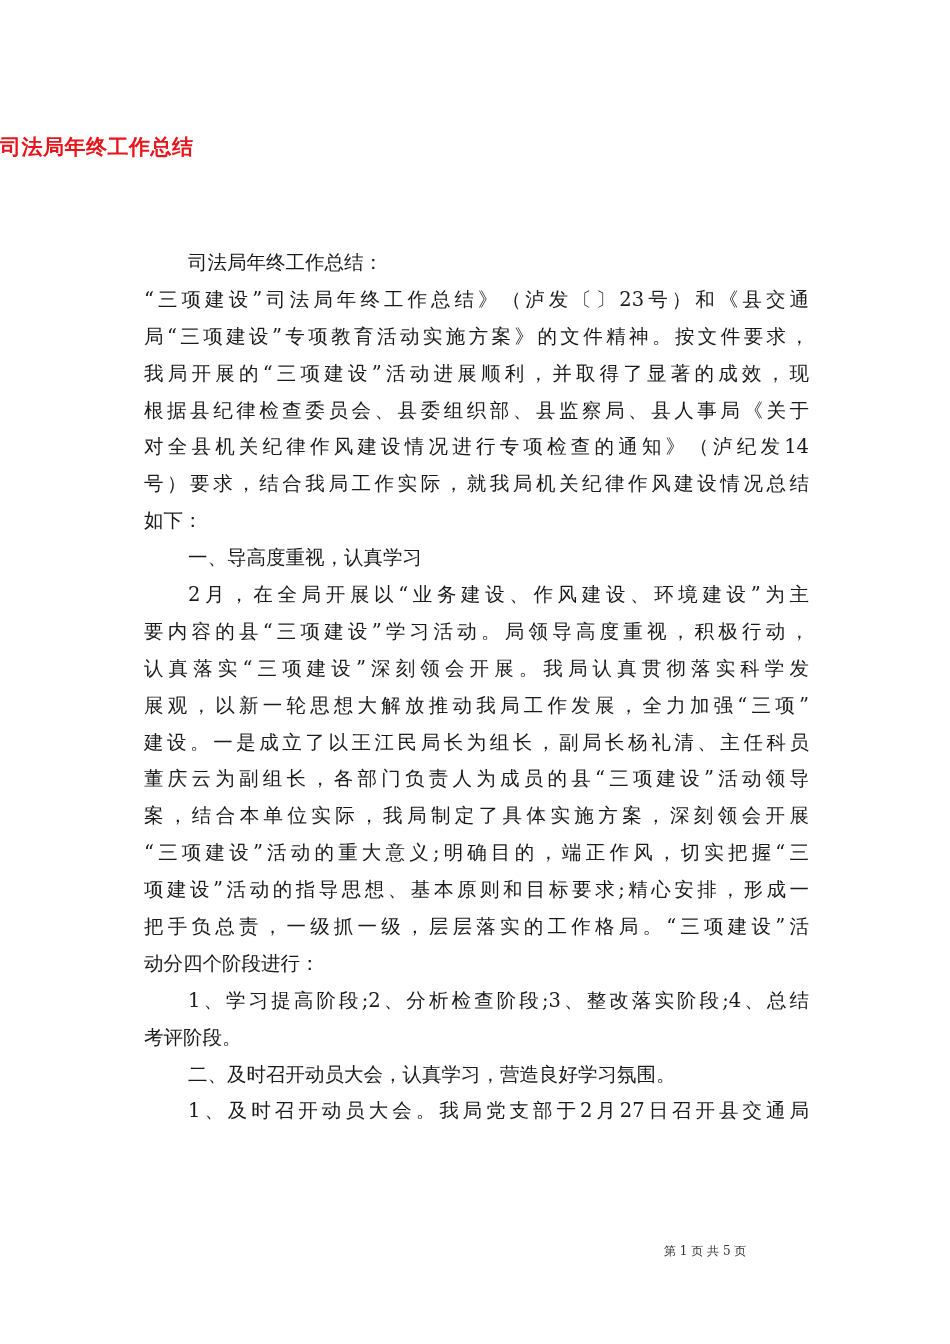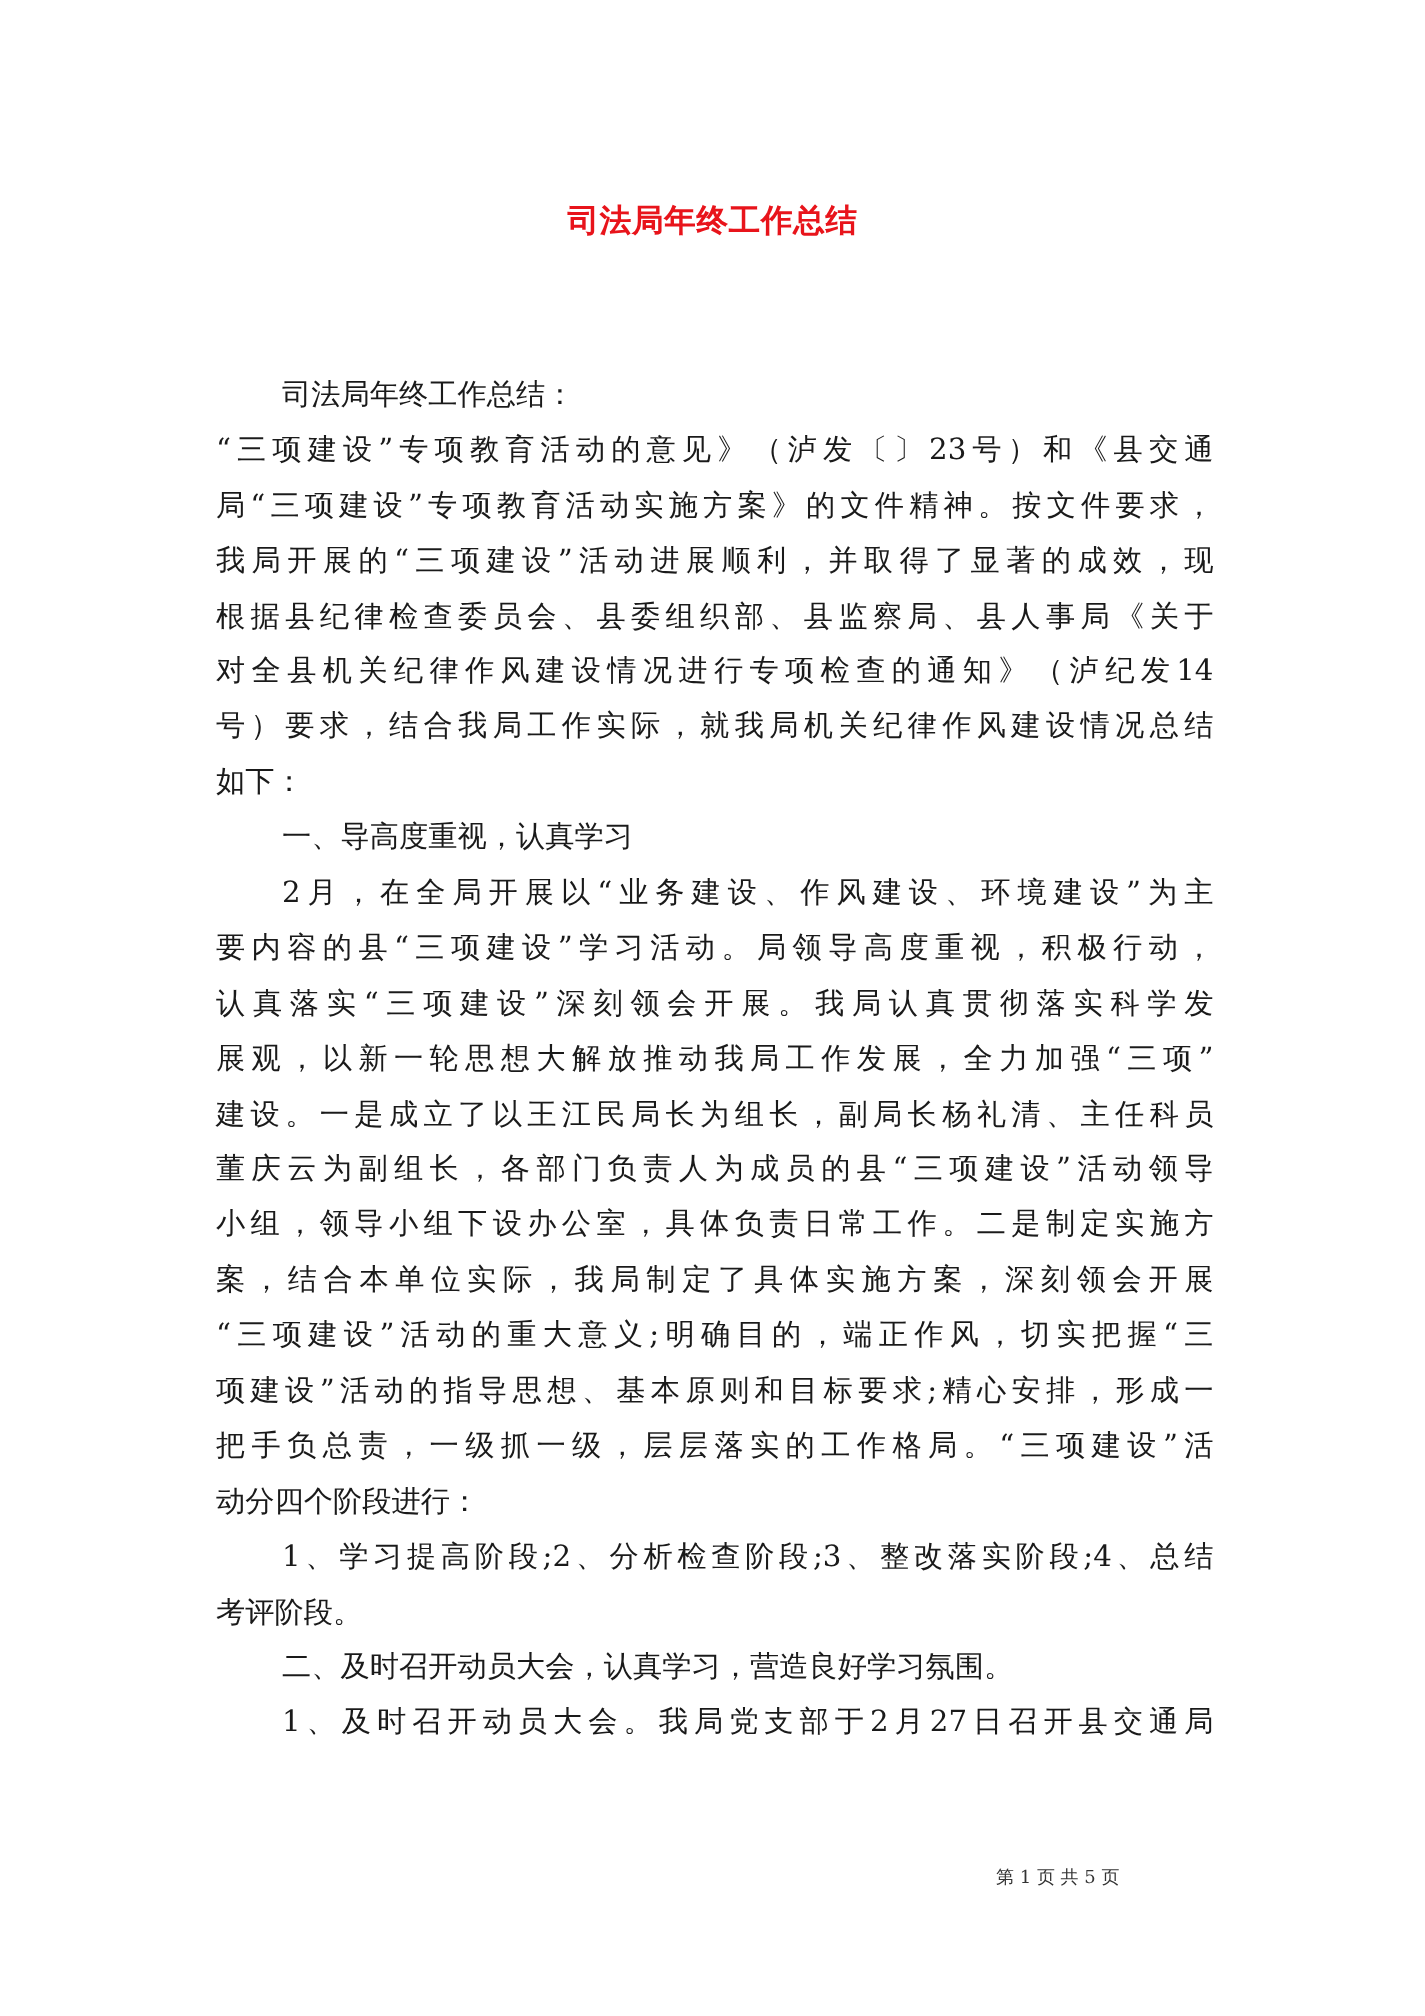--- a/index.html
+++ b/index.html
@@ -1,19 +1,19 @@
 <!DOCTYPE html>
 <html><head>
 <meta charset="utf-8">
 <style>
   html, body { margin: 0; padding: 0; background: #ffffff; }
   body { width: 950px; height: 1344px; position: relative; overflow: hidden; }
   .page { position: absolute; left: 0; top: 0; width: 950px; height: 1344px; background: #fff; }
   .title {
-    position: absolute; left: 0; top: 133px; width: 950px; text-align: center;
+    position: absolute; left: 0; top: 133px; width: 950px; text-align: left;
     font-family: "DejaVu Sans", sans-serif; font-weight: bold; font-size: 21px;
     color: #e8141b; letter-spacing: 0.5px;
   }
   .body {
     position: absolute; left: 144px; top: 249px; width: 665px;
     font-family: "DejaVu Serif", serif; font-size: 19.5px; color: #1a1a1a;
   }
   .line { height: 36.9px; line-height: 28px; white-space: nowrap; text-align: justify; text-align-last: justify; }
   .line.last { text-align-last: left; }
   .footer {
@@ -21,35 +21,34 @@
     font-family: "DejaVu Serif", serif; font-size: 12px; color: #333;
   }
 </style>
 </head>
 <body>
 
 <div class="page">
   <div class="title">司法局年终工作总结</div>
   <div class="body" id="body">
       <div class="line last" style="padding-left: 44px; width: 621px;">司法局年终工作总结：</div>
-      <div class="line" style="padding-left: 0px; width: 665px;">“三项建设”专项教育活动的意见》（泸发〔〕23号）和《县交通</div>
+      <div class="line" style="padding-left: 0px; width: 665px;">“三项建设”司法局年终工作总结》（泸发〔〕23号）和《县交通</div>
       <div class="line" style="padding-left: 0px; width: 665px;">局“三项建设”专项教育活动实施方案》的文件精神。按文件要求，</div>
       <div class="line" style="padding-left: 0px; width: 665px;">我局开展的“三项建设”活动进展顺利，并取得了显著的成效，现</div>
       <div class="line" style="padding-left: 0px; width: 665px;">根据县纪律检查委员会、县委组织部、县监察局、县人事局《关于</div>
       <div class="line" style="padding-left: 0px; width: 665px;">对全县机关纪律作风建设情况进行专项检查的通知》（泸纪发14</div>
       <div class="line" style="padding-left: 0px; width: 665px;">号）要求，结合我局工作实际，就我局机关纪律作风建设情况总结</div>
       <div class="line last" style="padding-left: 0px; width: 665px;">如下：</div>
       <div class="line last" style="padding-left: 44px; width: 621px;">一、导高度重视，认真学习</div>
       <div class="line" style="padding-left: 44px; width: 621px;">2月，在全局开展以“业务建设、作风建设、环境建设”为主</div>
       <div class="line" style="padding-left: 0px; width: 665px;">要内容的县“三项建设”学习活动。局领导高度重视，积极行动，</div>
       <div class="line" style="padding-left: 0px; width: 665px;">认真落实“三项建设”深刻领会开展。我局认真贯彻落实科学发</div>
       <div class="line" style="padding-left: 0px; width: 665px;">展观，以新一轮思想大解放推动我局工作发展，全力加强“三项”</div>
       <div class="line" style="padding-left: 0px; width: 665px;">建设。一是成立了以王江民局长为组长，副局长杨礼清、主任科员</div>
       <div class="line" style="padding-left: 0px; width: 665px;">董庆云为副组长，各部门负责人为成员的县“三项建设”活动领导</div>
-      <div class="line" style="padding-left: 0px; width: 665px;">小组，领导小组下设办公室，具体负责日常工作。二是制定实施方</div>
       <div class="line" style="padding-left: 0px; width: 665px;">案，结合本单位实际，我局制定了具体实施方案，深刻领会开展</div>
       <div class="line" style="padding-left: 0px; width: 665px;">“三项建设”活动的重大意义;明确目的，端正作风，切实把握“三</div>
       <div class="line" style="padding-left: 0px; width: 665px;">项建设”活动的指导思想、基本原则和目标要求;精心安排，形成一</div>
       <div class="line" style="padding-left: 0px; width: 665px;">把手负总责，一级抓一级，层层落实的工作格局。“三项建设”活</div>
       <div class="line last" style="padding-left: 0px; width: 665px;">动分四个阶段进行：</div>
       <div class="line" style="padding-left: 44px; width: 621px;">1、学习提高阶段;2、分析检查阶段;3、整改落实阶段;4、总结</div>
       <div class="line last" style="padding-left: 0px; width: 665px;">考评阶段。</div>
       <div class="line last" style="padding-left: 44px; width: 621px;">二、及时召开动员大会，认真学习，营造良好学习氛围。</div>
       <div class="line" style="padding-left: 44px; width: 621px;">1、及时召开动员大会。我局党支部于2月27日召开县交通局</div>
     </div>

